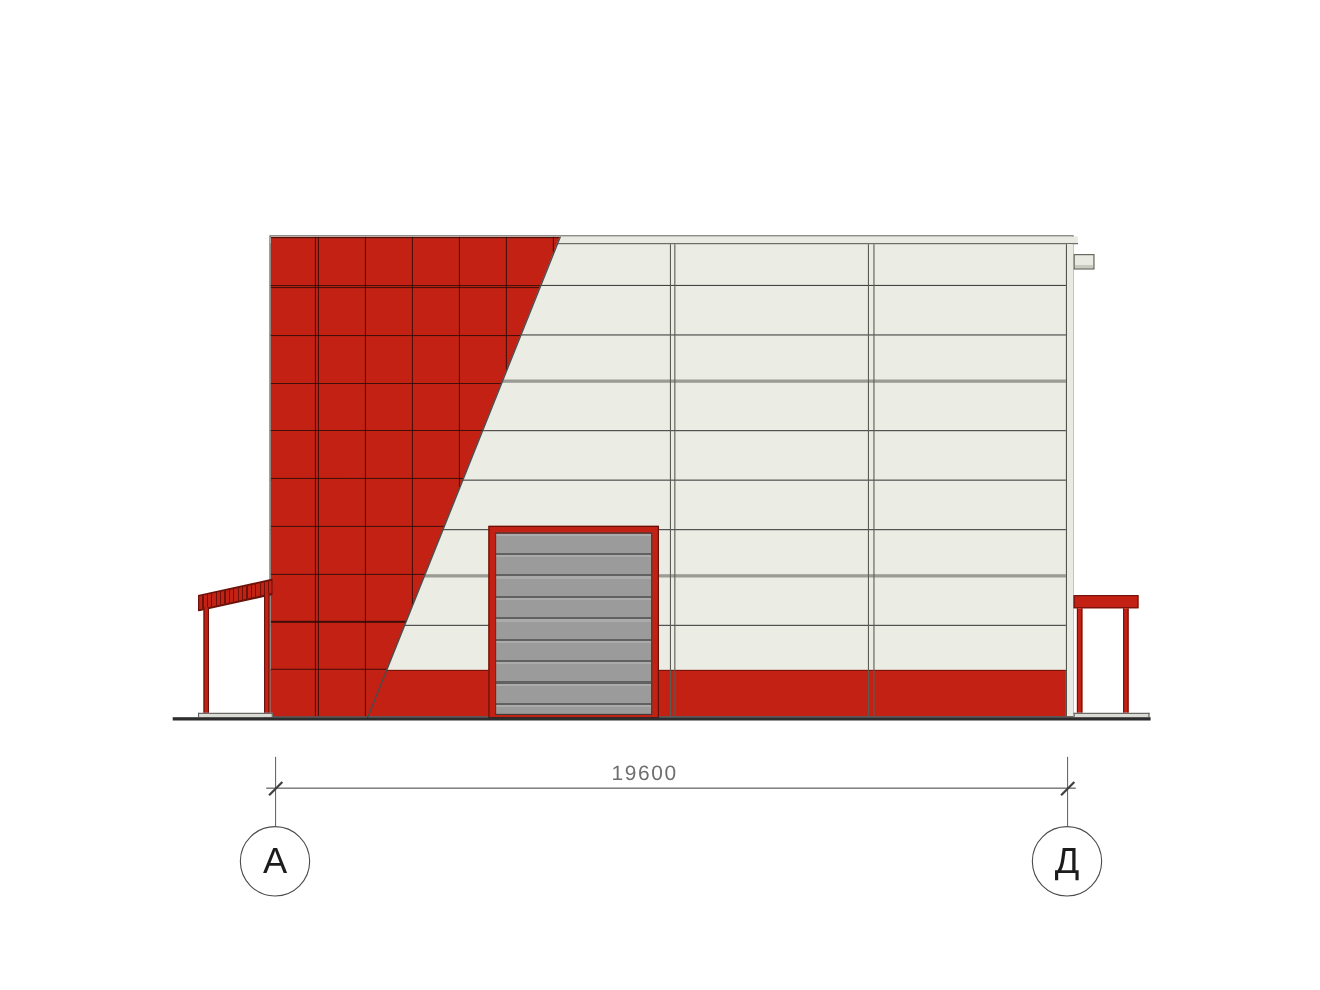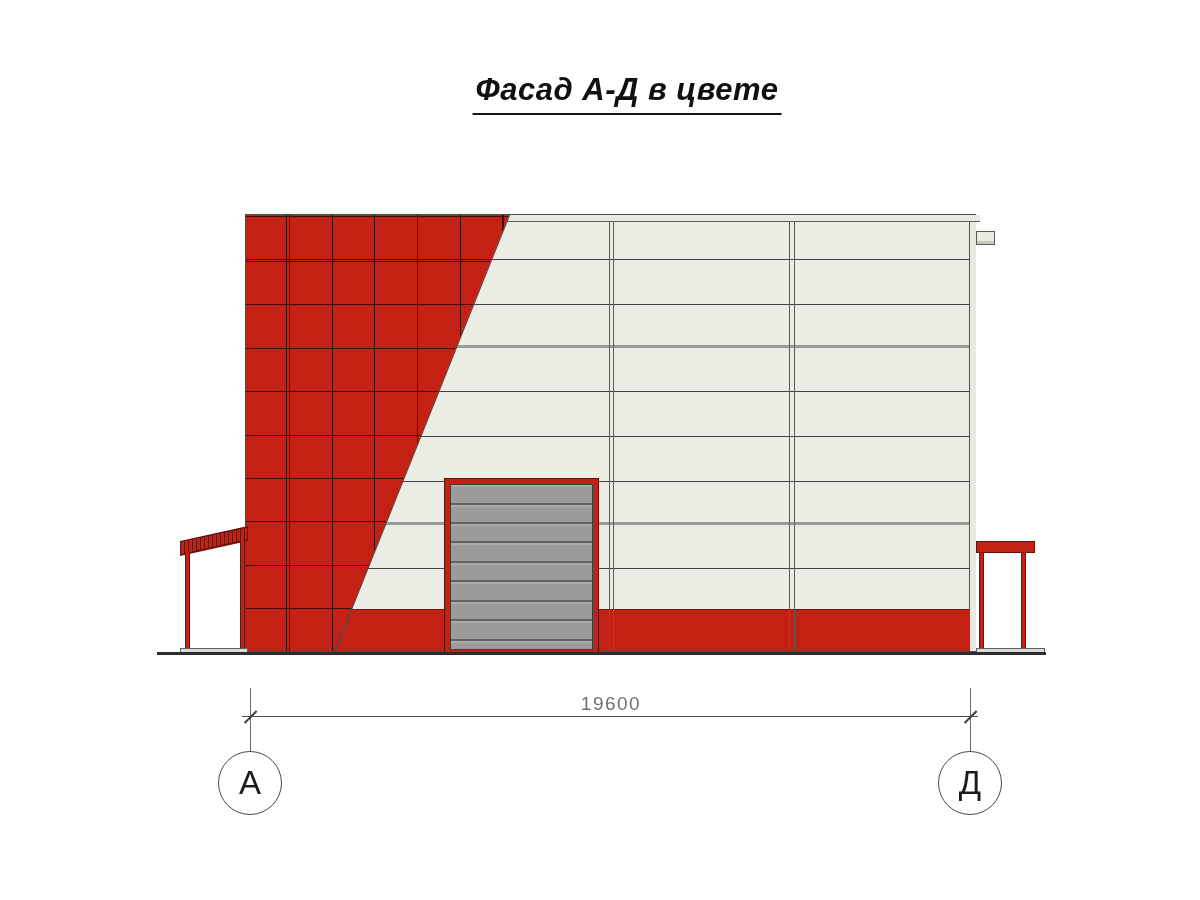--- a/index.html
+++ b/index.html
@@ -76,34 +76,33 @@
   .cr-roof{position:absolute;left:1px;top:0;width:59px;height:12px;background:#c22113;
            border:1px solid #6b120a;box-sizing:border-box;}
 
   
   .ground{position:absolute;left:157px;top:652px;width:889px;height:3px;background:#2d2d2d;}
 
   
   .ext-line{position:absolute;width:1px;height:63px;top:688px;background:#6a6a6a;}
   .dim-line{position:absolute;left:242px;top:716px;width:736px;height:1px;background:#4f4f4f;}
   .tick{position:absolute;width:17px;height:1.6px;background:#3f3f3f;transform:rotate(-45deg);}
-  .dim-label{position:absolute;left:611px;top:693px;transform:translateX(-50%);
+  .dim-label{position:absolute;left:586px;top:693px;transform:translateX(-50%);
              font-size:19px;color:#6f6f6f;letter-spacing:1.5px;}
 
   
   .bubble{position:absolute;width:64px;height:64px;border:1.4px solid #4a4a4a;border-radius:50%;
           background:#fff;box-sizing:border-box;display:flex;align-items:center;justify-content:center;
           font-size:33px;color:#1c1c1c;}
 </style>
 </head>
 <body>
 
 <div class="page">
 
-  <div class="title">Фасад А-Д в цвете</div>
 
   <div class="building">
 
     <div class="joint thin" style="top:44px"></div>
     <div class="joint thin" style="top:89px"></div>
     <div class="joint thick" style="top:130px"></div>
     <div class="joint thin" style="top:176px"></div>
     <div class="joint thin" style="top:221px"></div>
     <div class="joint thin" style="top:266px"></div>
     <div class="joint thick" style="top:307px"></div>

